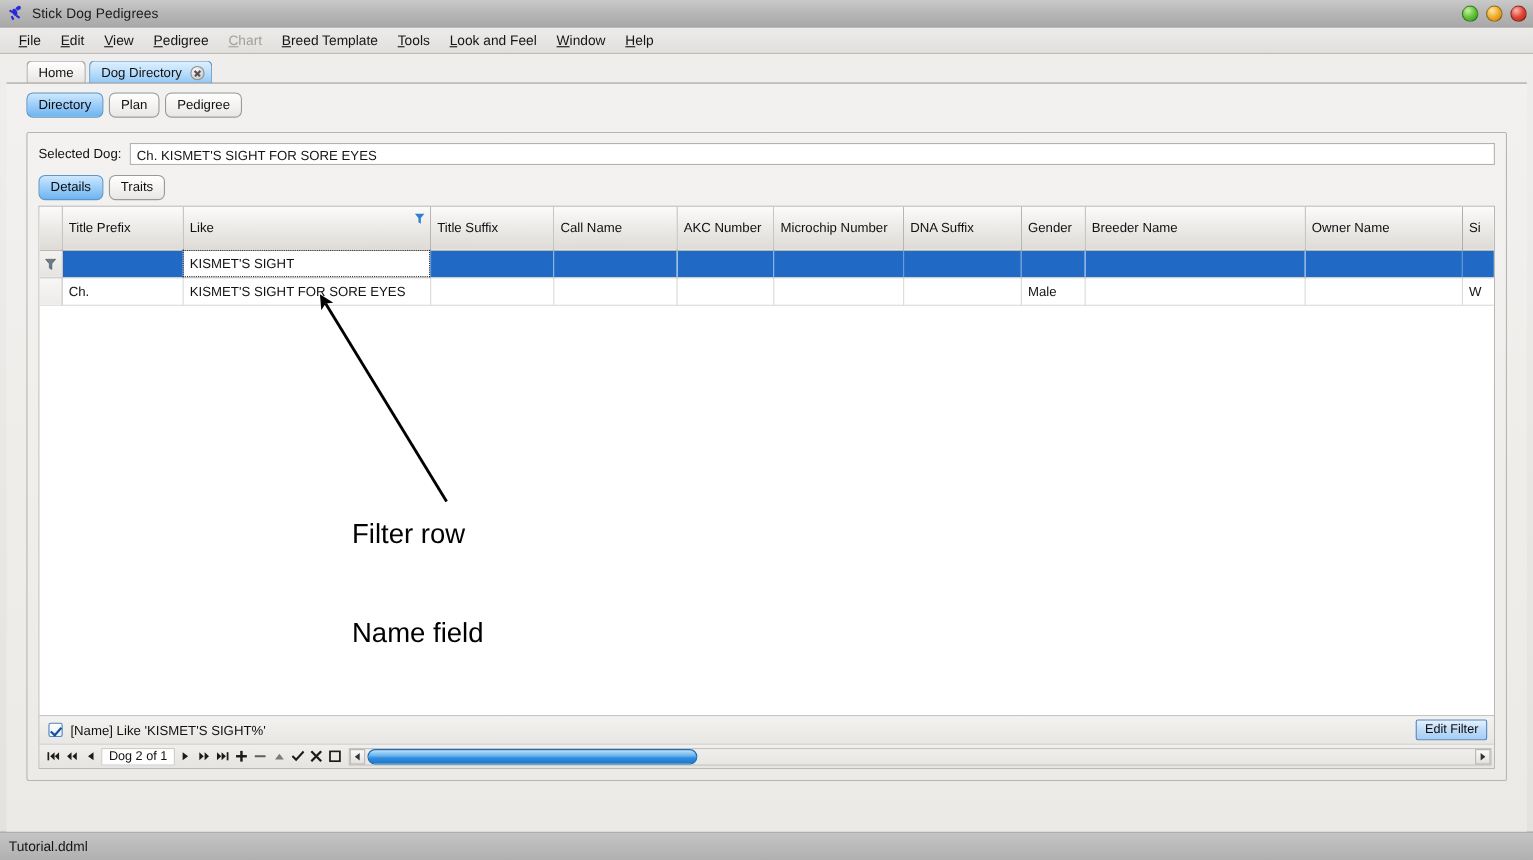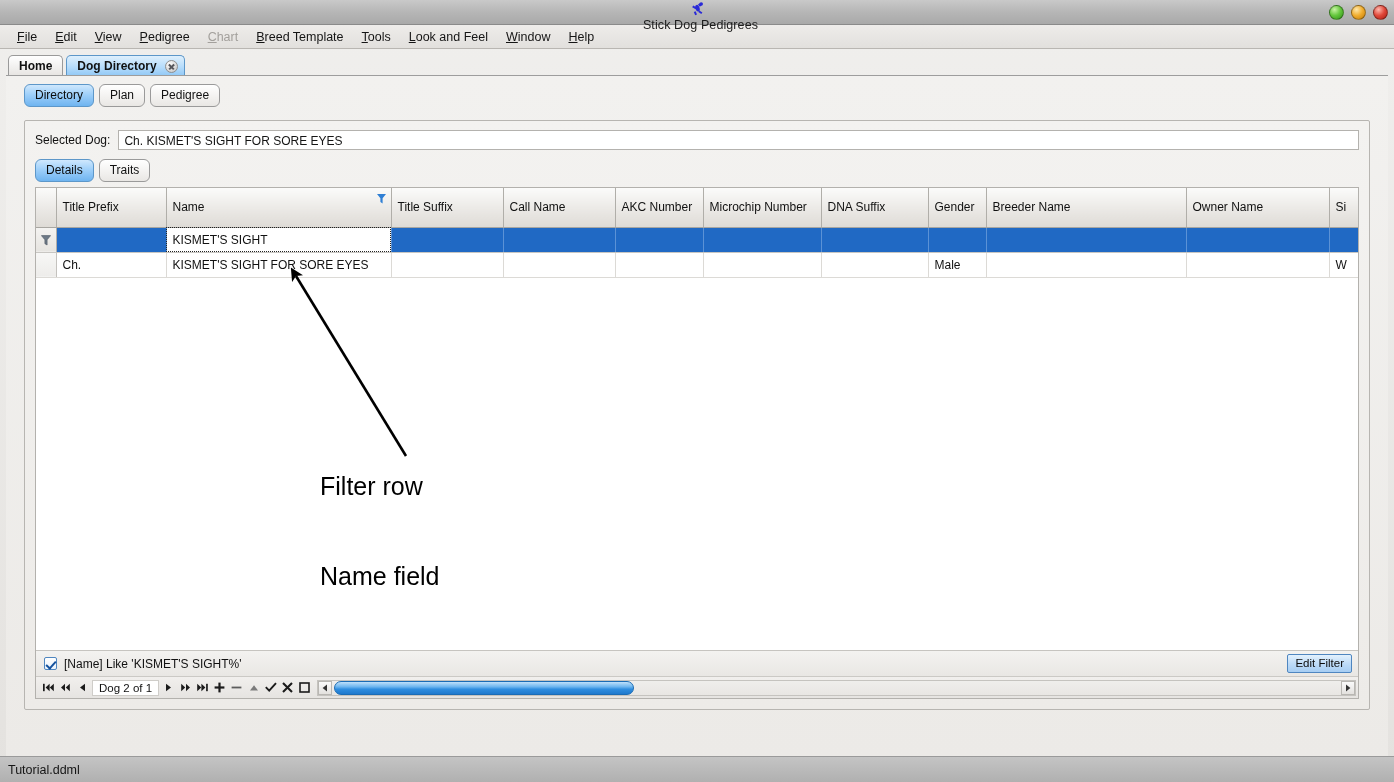--- a/index.html
+++ b/index.html
@@ -18,21 +18,20 @@
   }
 
   
   .titlebar {
     height: 25px;
     background: linear-gradient(#c9c9c9 0%, #b6b6b6 50%, #a9a9a9 100%);
     border-bottom: 1px solid #8a8a8a;
     display: flex; align-items: center;
     padding: 0 4px 0 5px;
     position: relative;
-    flex-direction: column;
   }
   .app-icon { width: 18px; height: 18px; flex: 0 0 18px; position: relative; }
   .title-text {
     font-size: 12.5px; color: #1c1c1c; margin-left: 6px;
     letter-spacing: .1px;
   }
   .win-buttons { position: absolute; right: 6px; top: 5px; display: flex; gap: 7px; }
   .win-btn {
     width: 15px; height: 15px; border-radius: 50%;
     border: 1px solid rgba(0,0,0,.35);
@@ -52,23 +51,22 @@
   .menu-item {
     font-size: 12.5px; color: #151515;
     padding: 2px 9px; cursor: default; white-space: nowrap;
   }
   .menu-item.disabled { color: #a3a09c; }
   .menu-item .mn { text-decoration: underline; }
 
   
   .wintabs {
     height: 26px; position: relative;
-    padding-left: 8px; display: flex; align-items: flex-end;
+    padding-left: 24px; display: flex; align-items: flex-end;
     background: transparent;
-    font-weight: bold;
   }
   .wintab {
     height: 21px; display: flex; align-items: center;
     padding: 0 10px; font-size: 12px; color: #111;
     border: 1px solid #9a9a9a; border-bottom: none;
     border-radius: 5px 5px 0 0;
     background: linear-gradient(#ffffff, #e6e4e1);
     margin-right: 3px; position: relative; top: 1px;
   }
   .wintab.active {
@@ -342,21 +340,21 @@
                 <col style="width:107px">
                 <col style="width:58px">
                 <col style="width:200px">
                 <col style="width:143px">
                 <col style="width:60px">
               </colgroup>
             <thead>
               <tr>
                 <th class="rowhdr"></th>
                 <th><span>Title Prefix</span></th>
-                <th><span>Name</span>
+                <th><span>Like</span>
                   <span class="filter-glyph-hdr">
                     <svg width="9" height="10" viewBox="0 0 9 10">
                         <path d="M0 0 H9 L5.6 4.2 V9.4 L3.4 8.1 V4.2 Z" fill="#2f7fd4"></path>
                       </svg>
                   </span>
                 </th>
                 <th><span>Title Suffix</span></th>
                 <th><span>Call Name</span></th>
                 <th><span>AKC Number</span></th>
                 <th><span>Microchip Number</span></th>

